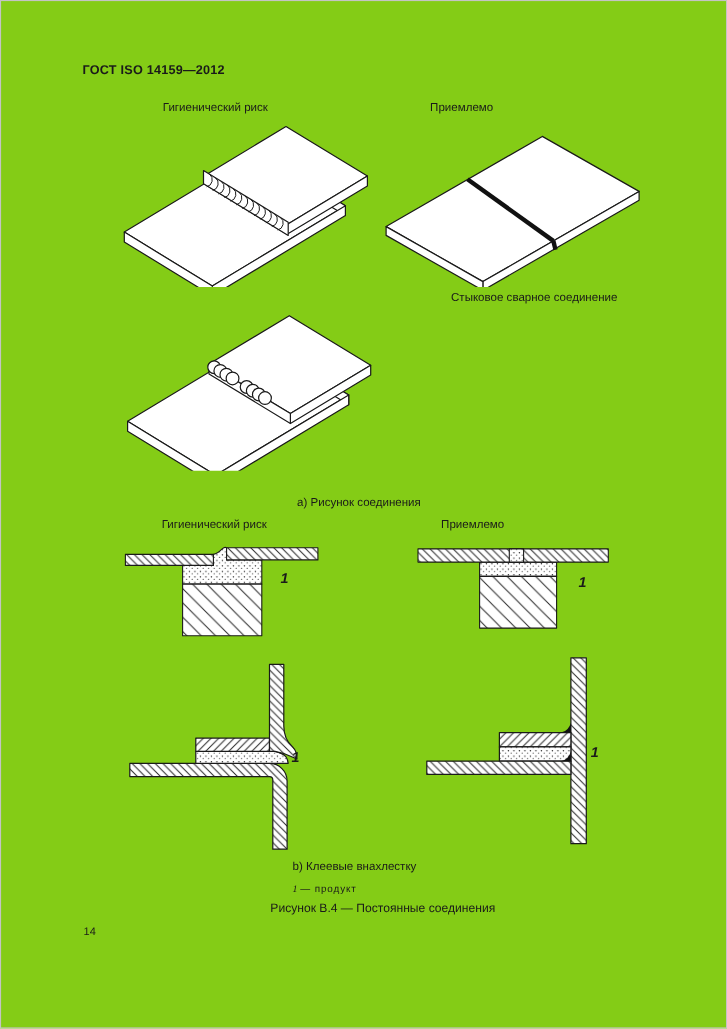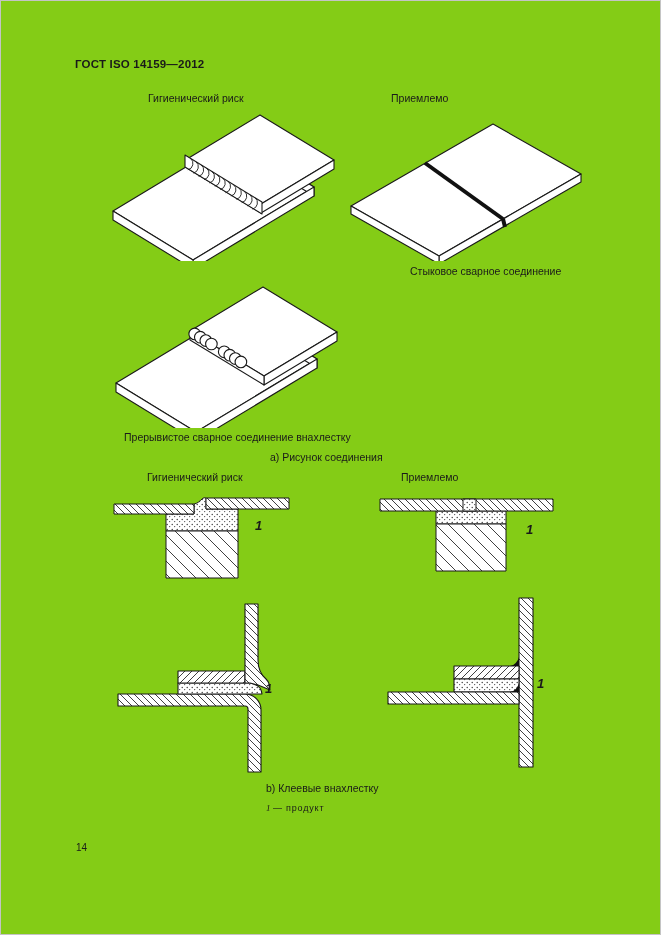--- a/index.html
+++ b/index.html
@@ -119,21 +119,20 @@
 
       <g>
         <circle cx="120.2" cy="68.8" r="5.8"></circle>
         <circle cx="125.8" cy="72.2" r="5.8"></circle>
         <circle cx="131.3" cy="75.6" r="5.8"></circle>
         <circle cx="136.9" cy="78.9" r="5.8"></circle>
       </g>
     </g>
   </svg>
 
-  <div class="abs cap" style="left:123px; top:430px;">Прерывистое сварное соединение внахлестку</div>
   <div class="abs cap center" style="left:269px; top:450px; width:160px;">а) Рисунок соединения</div>
 
   <div class="abs cap center" style="left:146px; top:470px; width:160px;">Гигиенический риск</div>
   <div class="abs cap center" style="left:400px; top:470px; width:140px;">Приемлемо</div>
 
   <svg class="abs" style="left:110px; top:492px;" width="180" height="90" viewBox="0 0 180 90">
     <g stroke="#1a1a1a" stroke-width="1" stroke-linejoin="round">
       <path fill="url(#dot)" d="M55,21 H83 V11 C86.5,10.5 89,8 91,6 C92.5,4.7 94,4.4 95,5 V16 H127 V38 H55 Z"></path>
       <path fill="url(#hW)" d="M55,38 H127 V85 H55 Z"></path>
       <path fill="url(#hB)" d="M3,11 H83 V21 H3 Z"></path>
@@ -174,16 +173,17 @@
     <text class="marker" x="156" y="97">1</text>
   </svg>
 
   <div class="abs cap center" style="left:265px; top:781px; width:160px;">b) Клеевые внахлестку</div>
 
   <div class="abs legend" style="left:265px; top:802px; width:160px;">
     <span class="sym">1</span>
     <span class="txt">— продукт</span>
   </div>
 
+  <div class="abs figcap" style="left:222px; top:819px; width:250px;">Рисунок В.4 — Постоянные соединения</div>
 
   <div class="abs pagenum" style="left:75px; top:841px;">14</div>
 
 </div>
 
 </body></html>

